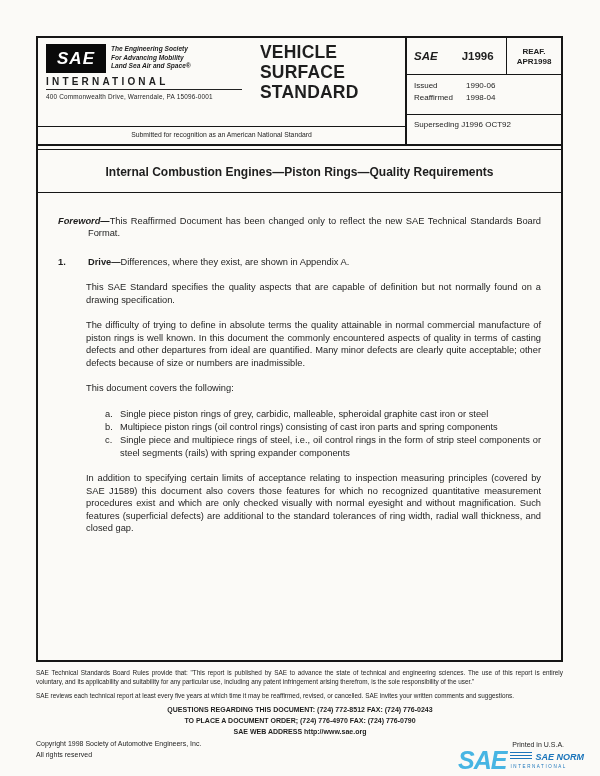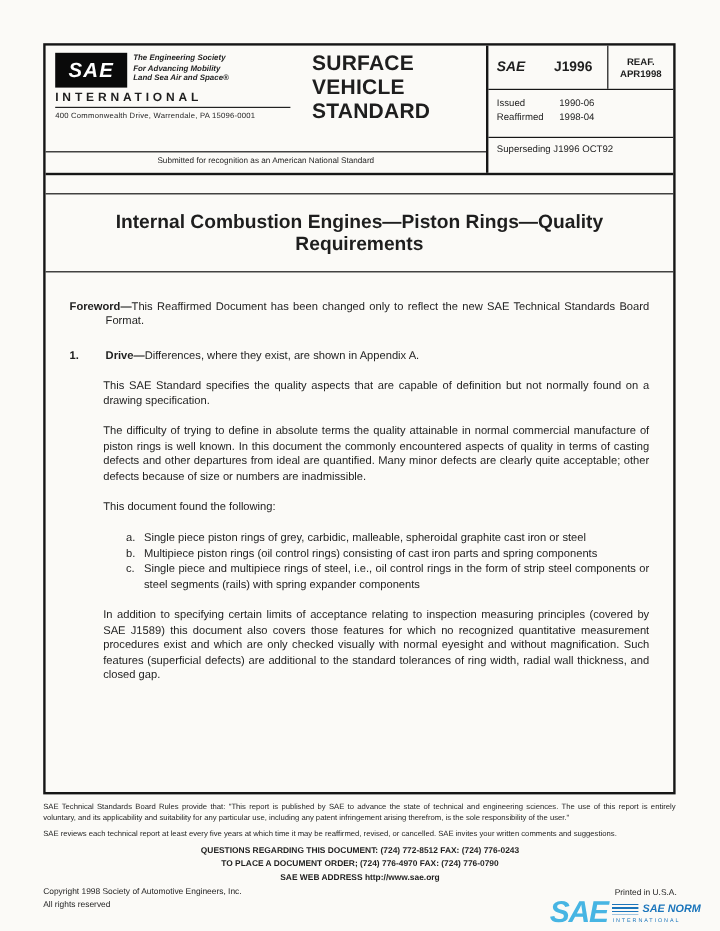--- a/index.html
+++ b/index.html
@@ -24,47 +24,47 @@
   .docnum-sae{font-style:italic;font-weight:800;margin-right:4px;}
   .docnum-val{font-weight:700;margin-left:20px;}
   .reaf{width:54px;border-left:1.5px solid #161616;display:flex;flex-direction:column;justify-content:center;text-align:center;font-size:8px;font-weight:bold;gap:1px;}
   .hr-row2{flex:1;border-bottom:1.5px solid #161616;padding:6px 7px 0;font-size:8px;}
   .kv{margin-bottom:3px;}
   .kv .k{display:inline-block;width:52px;}
   .hr-row3{height:29px;padding:5px 7px;font-size:8px;box-sizing:border-box;}
   .ansi-row{border-top:1.5px solid #161616;text-align:center;font-size:6.8px;padding:4px 2px 0;height:13px;}
 
   
-  .title-band{margin-top:15px;border-top:1.5px solid #161616;border-bottom:1.5px solid #161616;text-align:center;font-weight:bold;font-size:16px;padding:15px 10px 13px;}
+  .title-band{margin-top:3px;border-top:1.5px solid #161616;border-bottom:1.5px solid #161616;text-align:center;font-weight:bold;font-size:12px;padding:15px 10px 13px;}
 
   
   .doc-body{padding:22px 20px 0;font-size:9.3px;line-height:1.34;text-align:justify;}
   .para{margin:0 0 13px;}
   .mb-lg{margin-bottom:16px;}
   .hang{margin-left:30px;text-indent:-30px;}
-  .lead{font-weight:bold;}
+  .lead{font-weight:bold;font-style:italic;}
   .scope{position:relative;margin-left:30px;}
   .scope-num{position:absolute;left:-30px;top:0;font-weight:bold;}
   .scope-lead{font-weight:bold;}
   .ind{margin-left:28px;}
   .list{margin:0 0 13px 47px;}
   .list-item{display:flex;margin-bottom:1px;}
   .marker{width:15px;flex-shrink:0;}
   .li-text{flex:1;text-align:justify;}
 
   
   .footnotes{position:absolute;left:36px;width:527px;top:668px;font-size:6.4px;line-height:1.45;text-align:justify;}
   .footnotes p{margin:0 0 4px;}
   .contact{position:absolute;left:0;width:600px;top:705px;text-align:center;font-size:7px;font-weight:bold;line-height:1.55;}
   .copyright{position:absolute;left:36px;top:739px;font-size:7px;line-height:1.5;}
   .printed{position:absolute;right:36px;top:741px;font-size:7px;}
   .norm-logo{position:absolute;right:16px;top:749px;display:flex;align-items:flex-start;gap:4px;}
   .norm-sae{color:#47b5e3;font-style:italic;font-weight:800;font-size:25px;line-height:.9;letter-spacing:-1px;}
   .norm-right{display:flex;flex-direction:column;padding-top:3px;}
-  .norm-top{display:flex;align-items:center;gap:3px;}
+  .norm-top{display:flex;align-items:flex-start;gap:3px;}
   .norm-stripes{width:22px;height:9px;background:repeating-linear-gradient(to bottom,#1b75bb 0,#1b75bb 1.3px,transparent 1.3px,transparent 3px);}
   .norm-name{color:#1b75bb;font-weight:800;font-style:italic;font-size:9px;white-space:nowrap;}
   .norm-sub{color:#1b75bb;font-size:4.5px;letter-spacing:1.6px;margin-top:2px;}
 </style>
 </head>
 <body>
 
 <div class="page">
   <div class="frame">
 
@@ -77,22 +77,22 @@
               <div class="tagline">
                 <div>The Engineering Society</div>
                 <div>For Advancing Mobility</div>
                 <div>Land Sea Air and Space®</div>
               </div>
             </div>
             <div class="international">INTERNATIONAL</div>
             <div class="address">400 Commonwealth Drive, Warrendale, PA 15096-0001</div>
           </div>
           <div class="header-center">
+            <div>VEHICLE</div>
             <div>SURFACE</div>
-            <div>VEHICLE</div>
             <div>STANDARD</div>
           </div>
         </div>
         <div class="ansi-row">Submitted for recognition as an American National Standard</div>
       </div>
 
       <div class="header-right">
         <div class="hr-row1">
           <div class="docnum">
             <span class="docnum-sae">SAE</span>
@@ -118,21 +118,21 @@
     <div class="title-band">Internal Combustion Engines—Piston Rings—Quality Requirements</div>
 
     <div class="doc-body">
 
       <p class="para hang mb-lg"><span class="lead">Foreword—</span><span>This Reaffirmed Document has been changed only to reflect the new SAE Technical Standards Board Format.</span></p>
 
       <div class="para scope"><span class="scope-num">1.</span><span class="scope-lead">Drive—</span><span>Differences, where they exist, are shown in Appendix A.</span></div>
 
       <p class="para ind">This SAE Standard specifies the quality aspects that are capable of definition but not normally found on a drawing specification.</p>
       <p class="para ind">The difficulty of trying to define in absolute terms the quality attainable in normal commercial manufacture of piston rings is well known.  In this document the commonly encountered aspects of quality in terms of casting defects and other departures from ideal are quantified.  Many minor defects are clearly quite acceptable; other defects because of size or numbers are inadmissible.</p>
-      <p class="para ind">This document found the following:</p>
+      <p class="para ind">This document covers the following:</p>
 
       <div class="list">
         <div class="list-item">
           <span class="marker">a.</span>
           <span class="li-text">Single piece piston rings of grey, carbidic, malleable, spheroidal graphite cast iron or steel</span>
         </div>
         <div class="list-item">
           <span class="marker">b.</span>
           <span class="li-text">Multipiece piston rings (oil control rings) consisting of cast iron parts and spring components</span>
         </div>

